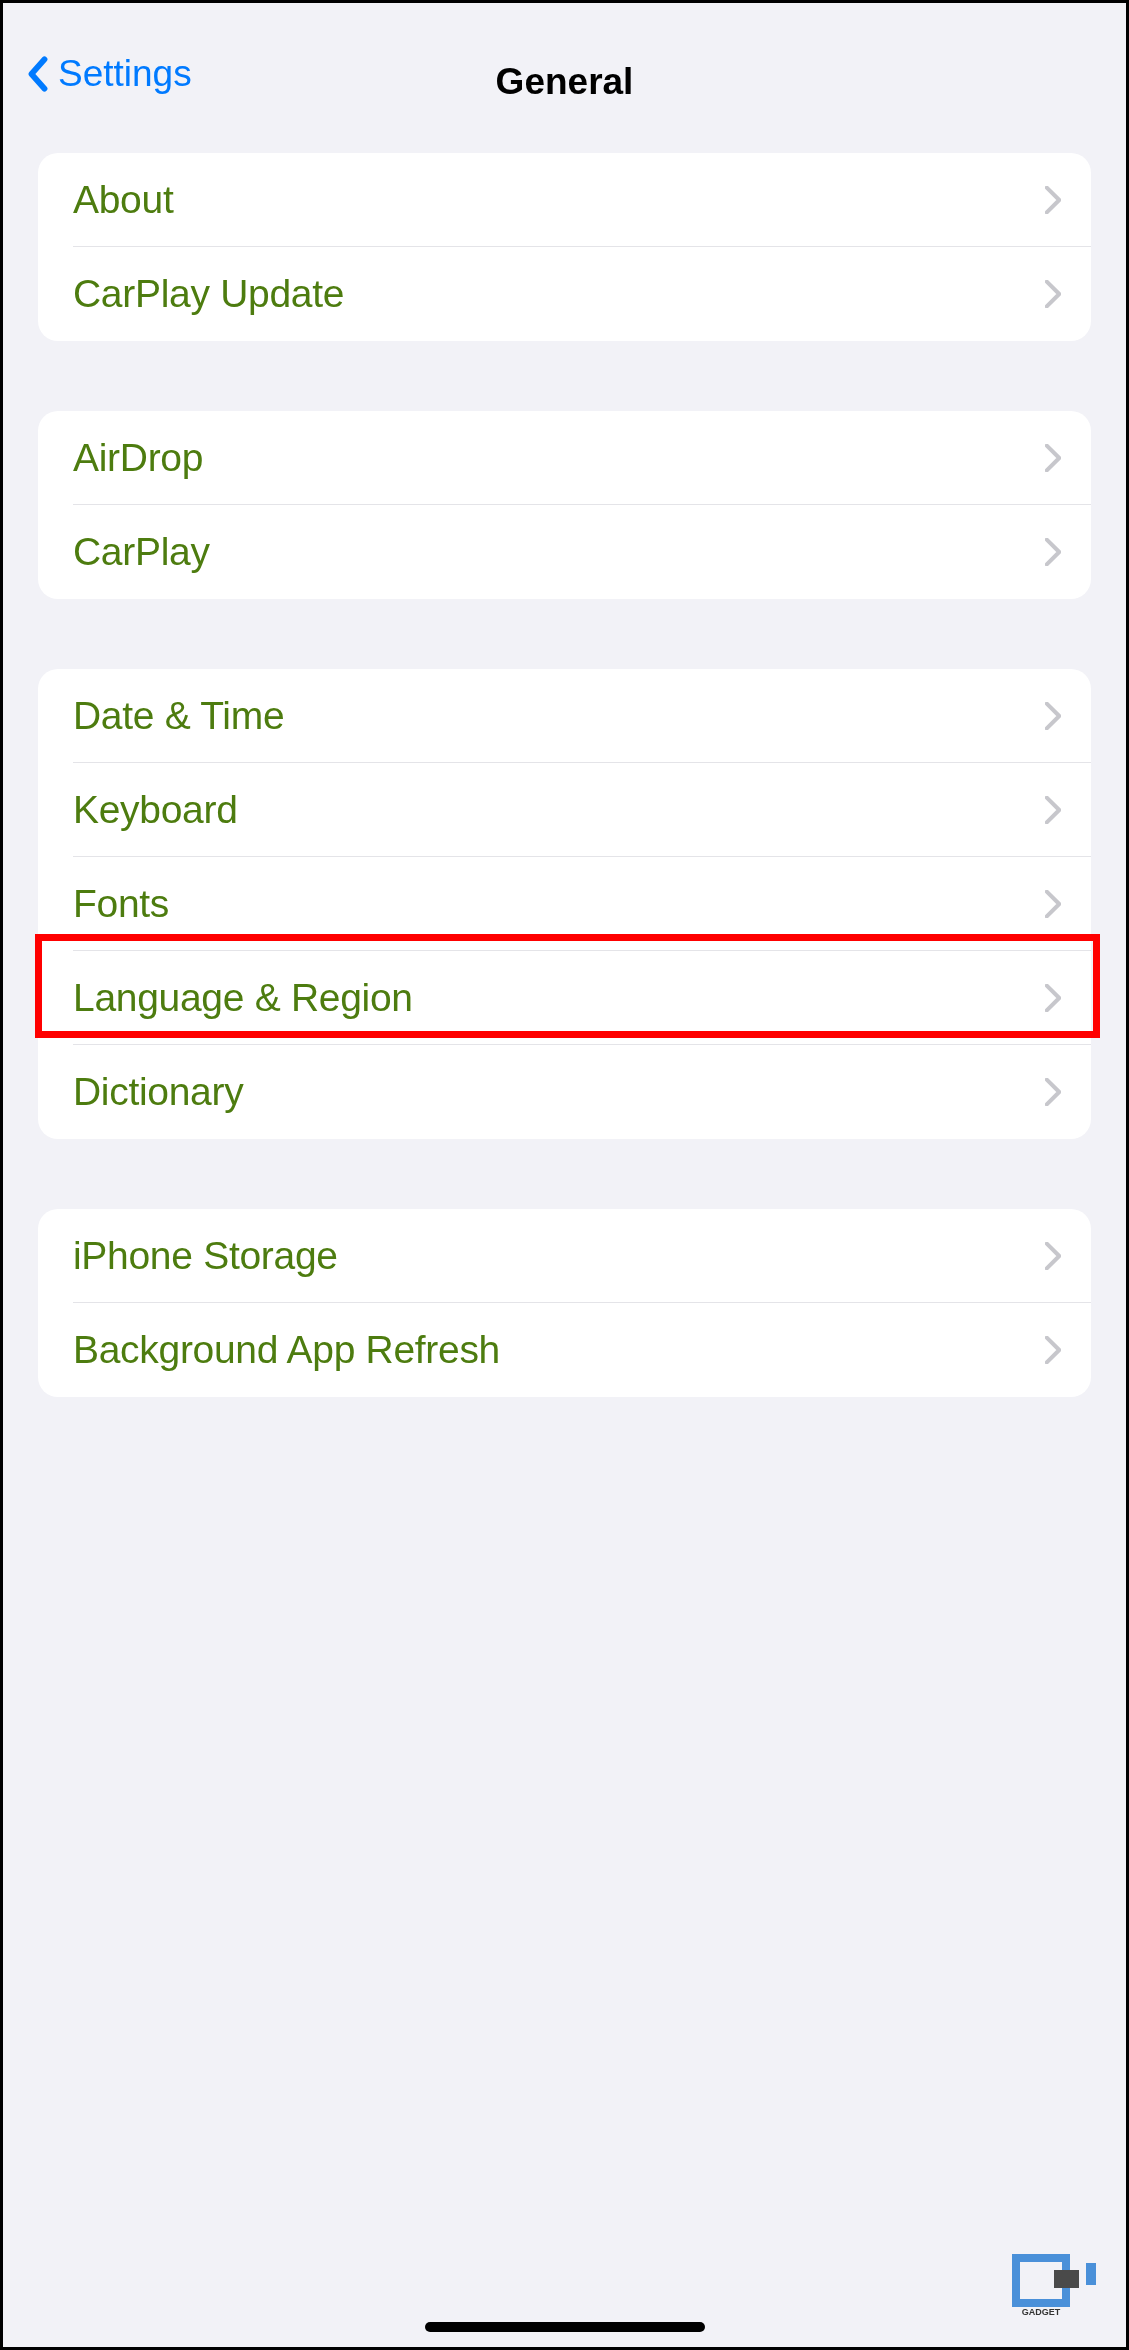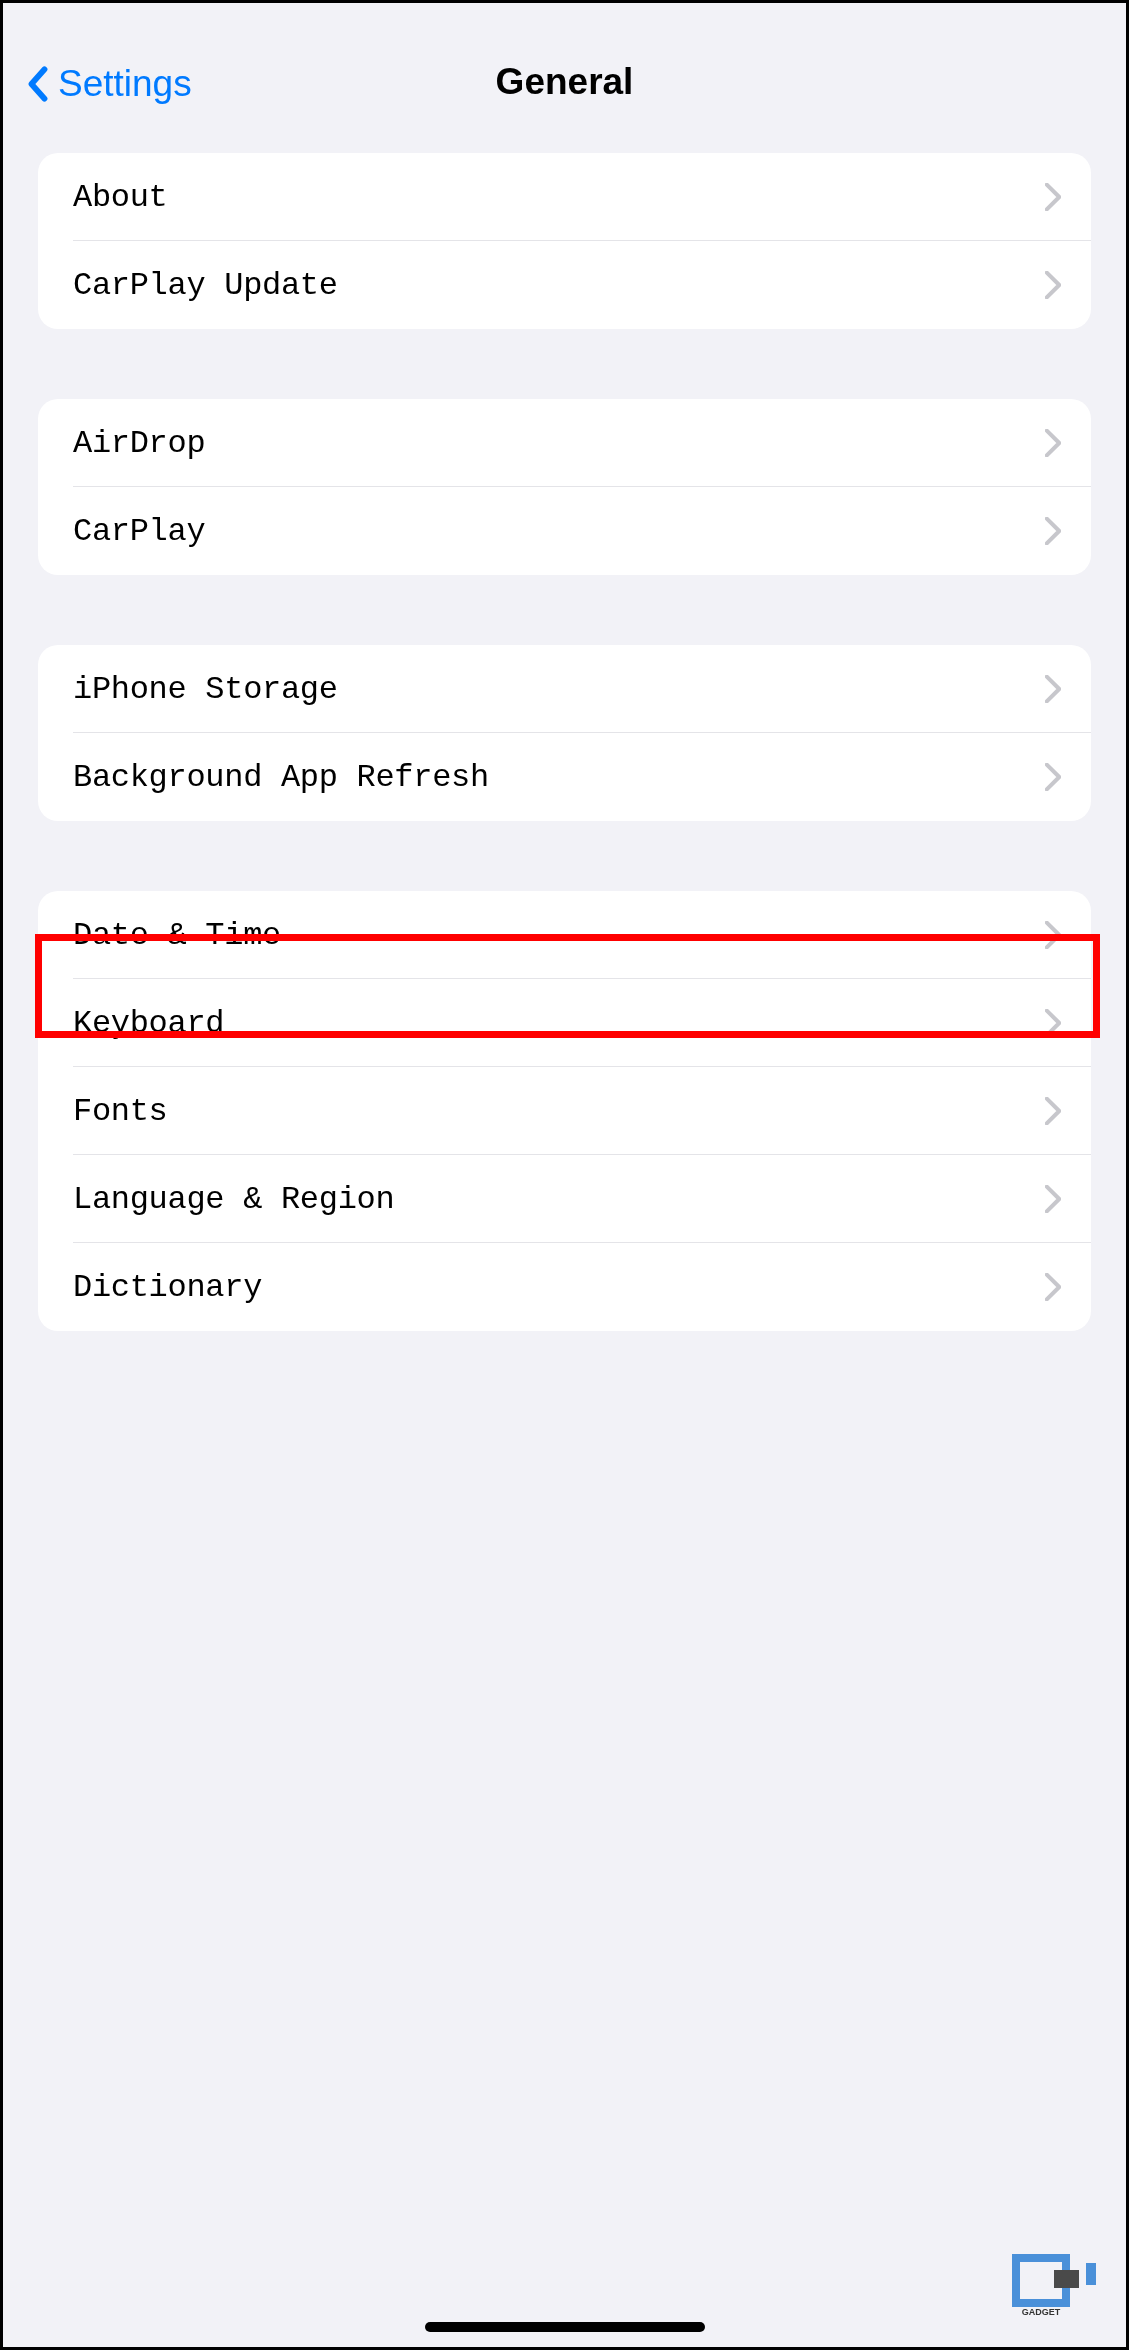--- a/index.html
+++ b/index.html
@@ -22,21 +22,21 @@
       position: relative;
       height: 150px;
     }
     .back-button {
       display: flex;
       align-items: center;
       color: #007aff;
       font-size: 37px;
       position: absolute;
       left: 25px;
-      top: 60px;
+      top: 50px;
     }
     .back-chevron {
       width: 20px;
       height: 36px;
       margin-right: 10px;
     }
     .back-chevron svg {
       width: 100%;
       height: 100%;
     }
@@ -70,24 +70,23 @@
     .row:not(:last-child)::after {
       content: "";
       position: absolute;
       bottom: 0;
       left: 35px;
       right: 0;
       height: 1px;
       background: #e4e4e8;
     }
     .row-label {
-      font-size: 32px;
-      color: #000000;
+      font-size: 39px;
+      color: #4d7c0f;
       letter-spacing: -0.3px;
-      font-family: Liberation Mono, monospace;
     }
     .chevron {
       width: 16px;
       height: 28px;
       flex-shrink: 0;
     }
     .chevron svg {
       width: 100%;
       height: 100%;
     }
@@ -172,72 +171,72 @@
       <span class="chevron">
         <svg viewBox="0 0 10 18">
             <path d="M1 1 L9 9 L1 17" stroke="#c7c7cc" stroke-width="2.6" fill="none" stroke-linecap="round" stroke-linejoin="round"></path>
           </svg>
       </span>
     </div>
   </div>
 
   <div class="section">
     <div class="row">
+      <span class="row-label">Date &amp; Time</span>
+      <span class="chevron">
+        <svg viewBox="0 0 10 18">
+            <path d="M1 1 L9 9 L1 17" stroke="#c7c7cc" stroke-width="2.6" fill="none" stroke-linecap="round" stroke-linejoin="round"></path>
+          </svg>
+      </span>
+    </div>
+    <div class="row">
+      <span class="row-label">Keyboard</span>
+      <span class="chevron">
+        <svg viewBox="0 0 10 18">
+            <path d="M1 1 L9 9 L1 17" stroke="#c7c7cc" stroke-width="2.6" fill="none" stroke-linecap="round" stroke-linejoin="round"></path>
+          </svg>
+      </span>
+    </div>
+    <div class="row">
+      <span class="row-label">Fonts</span>
+      <span class="chevron">
+        <svg viewBox="0 0 10 18">
+            <path d="M1 1 L9 9 L1 17" stroke="#c7c7cc" stroke-width="2.6" fill="none" stroke-linecap="round" stroke-linejoin="round"></path>
+          </svg>
+      </span>
+    </div>
+    <div class="row">
+      <span class="row-label">Language &amp; Region</span>
+      <span class="chevron">
+        <svg viewBox="0 0 10 18">
+            <path d="M1 1 L9 9 L1 17" stroke="#c7c7cc" stroke-width="2.6" fill="none" stroke-linecap="round" stroke-linejoin="round"></path>
+          </svg>
+      </span>
+    </div>
+    <div class="row">
+      <span class="row-label">Dictionary</span>
+      <span class="chevron">
+        <svg viewBox="0 0 10 18">
+            <path d="M1 1 L9 9 L1 17" stroke="#c7c7cc" stroke-width="2.6" fill="none" stroke-linecap="round" stroke-linejoin="round"></path>
+          </svg>
+      </span>
+    </div>
+  </div>
+
+  <div class="section">
+    <div class="row">
       <span class="row-label">iPhone Storage</span>
       <span class="chevron">
         <svg viewBox="0 0 10 18">
             <path d="M1 1 L9 9 L1 17" stroke="#c7c7cc" stroke-width="2.6" fill="none" stroke-linecap="round" stroke-linejoin="round"></path>
           </svg>
       </span>
     </div>
     <div class="row">
       <span class="row-label">Background App Refresh</span>
-      <span class="chevron">
-        <svg viewBox="0 0 10 18">
-            <path d="M1 1 L9 9 L1 17" stroke="#c7c7cc" stroke-width="2.6" fill="none" stroke-linecap="round" stroke-linejoin="round"></path>
-          </svg>
-      </span>
-    </div>
-  </div>
-
-  <div class="section">
-    <div class="row">
-      <span class="row-label">Date &amp; Time</span>
-      <span class="chevron">
-        <svg viewBox="0 0 10 18">
-            <path d="M1 1 L9 9 L1 17" stroke="#c7c7cc" stroke-width="2.6" fill="none" stroke-linecap="round" stroke-linejoin="round"></path>
-          </svg>
-      </span>
-    </div>
-    <div class="row">
-      <span class="row-label">Keyboard</span>
-      <span class="chevron">
-        <svg viewBox="0 0 10 18">
-            <path d="M1 1 L9 9 L1 17" stroke="#c7c7cc" stroke-width="2.6" fill="none" stroke-linecap="round" stroke-linejoin="round"></path>
-          </svg>
-      </span>
-    </div>
-    <div class="row">
-      <span class="row-label">Fonts</span>
-      <span class="chevron">
-        <svg viewBox="0 0 10 18">
-            <path d="M1 1 L9 9 L1 17" stroke="#c7c7cc" stroke-width="2.6" fill="none" stroke-linecap="round" stroke-linejoin="round"></path>
-          </svg>
-      </span>
-    </div>
-    <div class="row">
-      <span class="row-label">Language &amp; Region</span>
-      <span class="chevron">
-        <svg viewBox="0 0 10 18">
-            <path d="M1 1 L9 9 L1 17" stroke="#c7c7cc" stroke-width="2.6" fill="none" stroke-linecap="round" stroke-linejoin="round"></path>
-          </svg>
-      </span>
-    </div>
-    <div class="row">
-      <span class="row-label">Dictionary</span>
       <span class="chevron">
         <svg viewBox="0 0 10 18">
             <path d="M1 1 L9 9 L1 17" stroke="#c7c7cc" stroke-width="2.6" fill="none" stroke-linecap="round" stroke-linejoin="round"></path>
           </svg>
       </span>
     </div>
   </div>
 
 </div>
 

